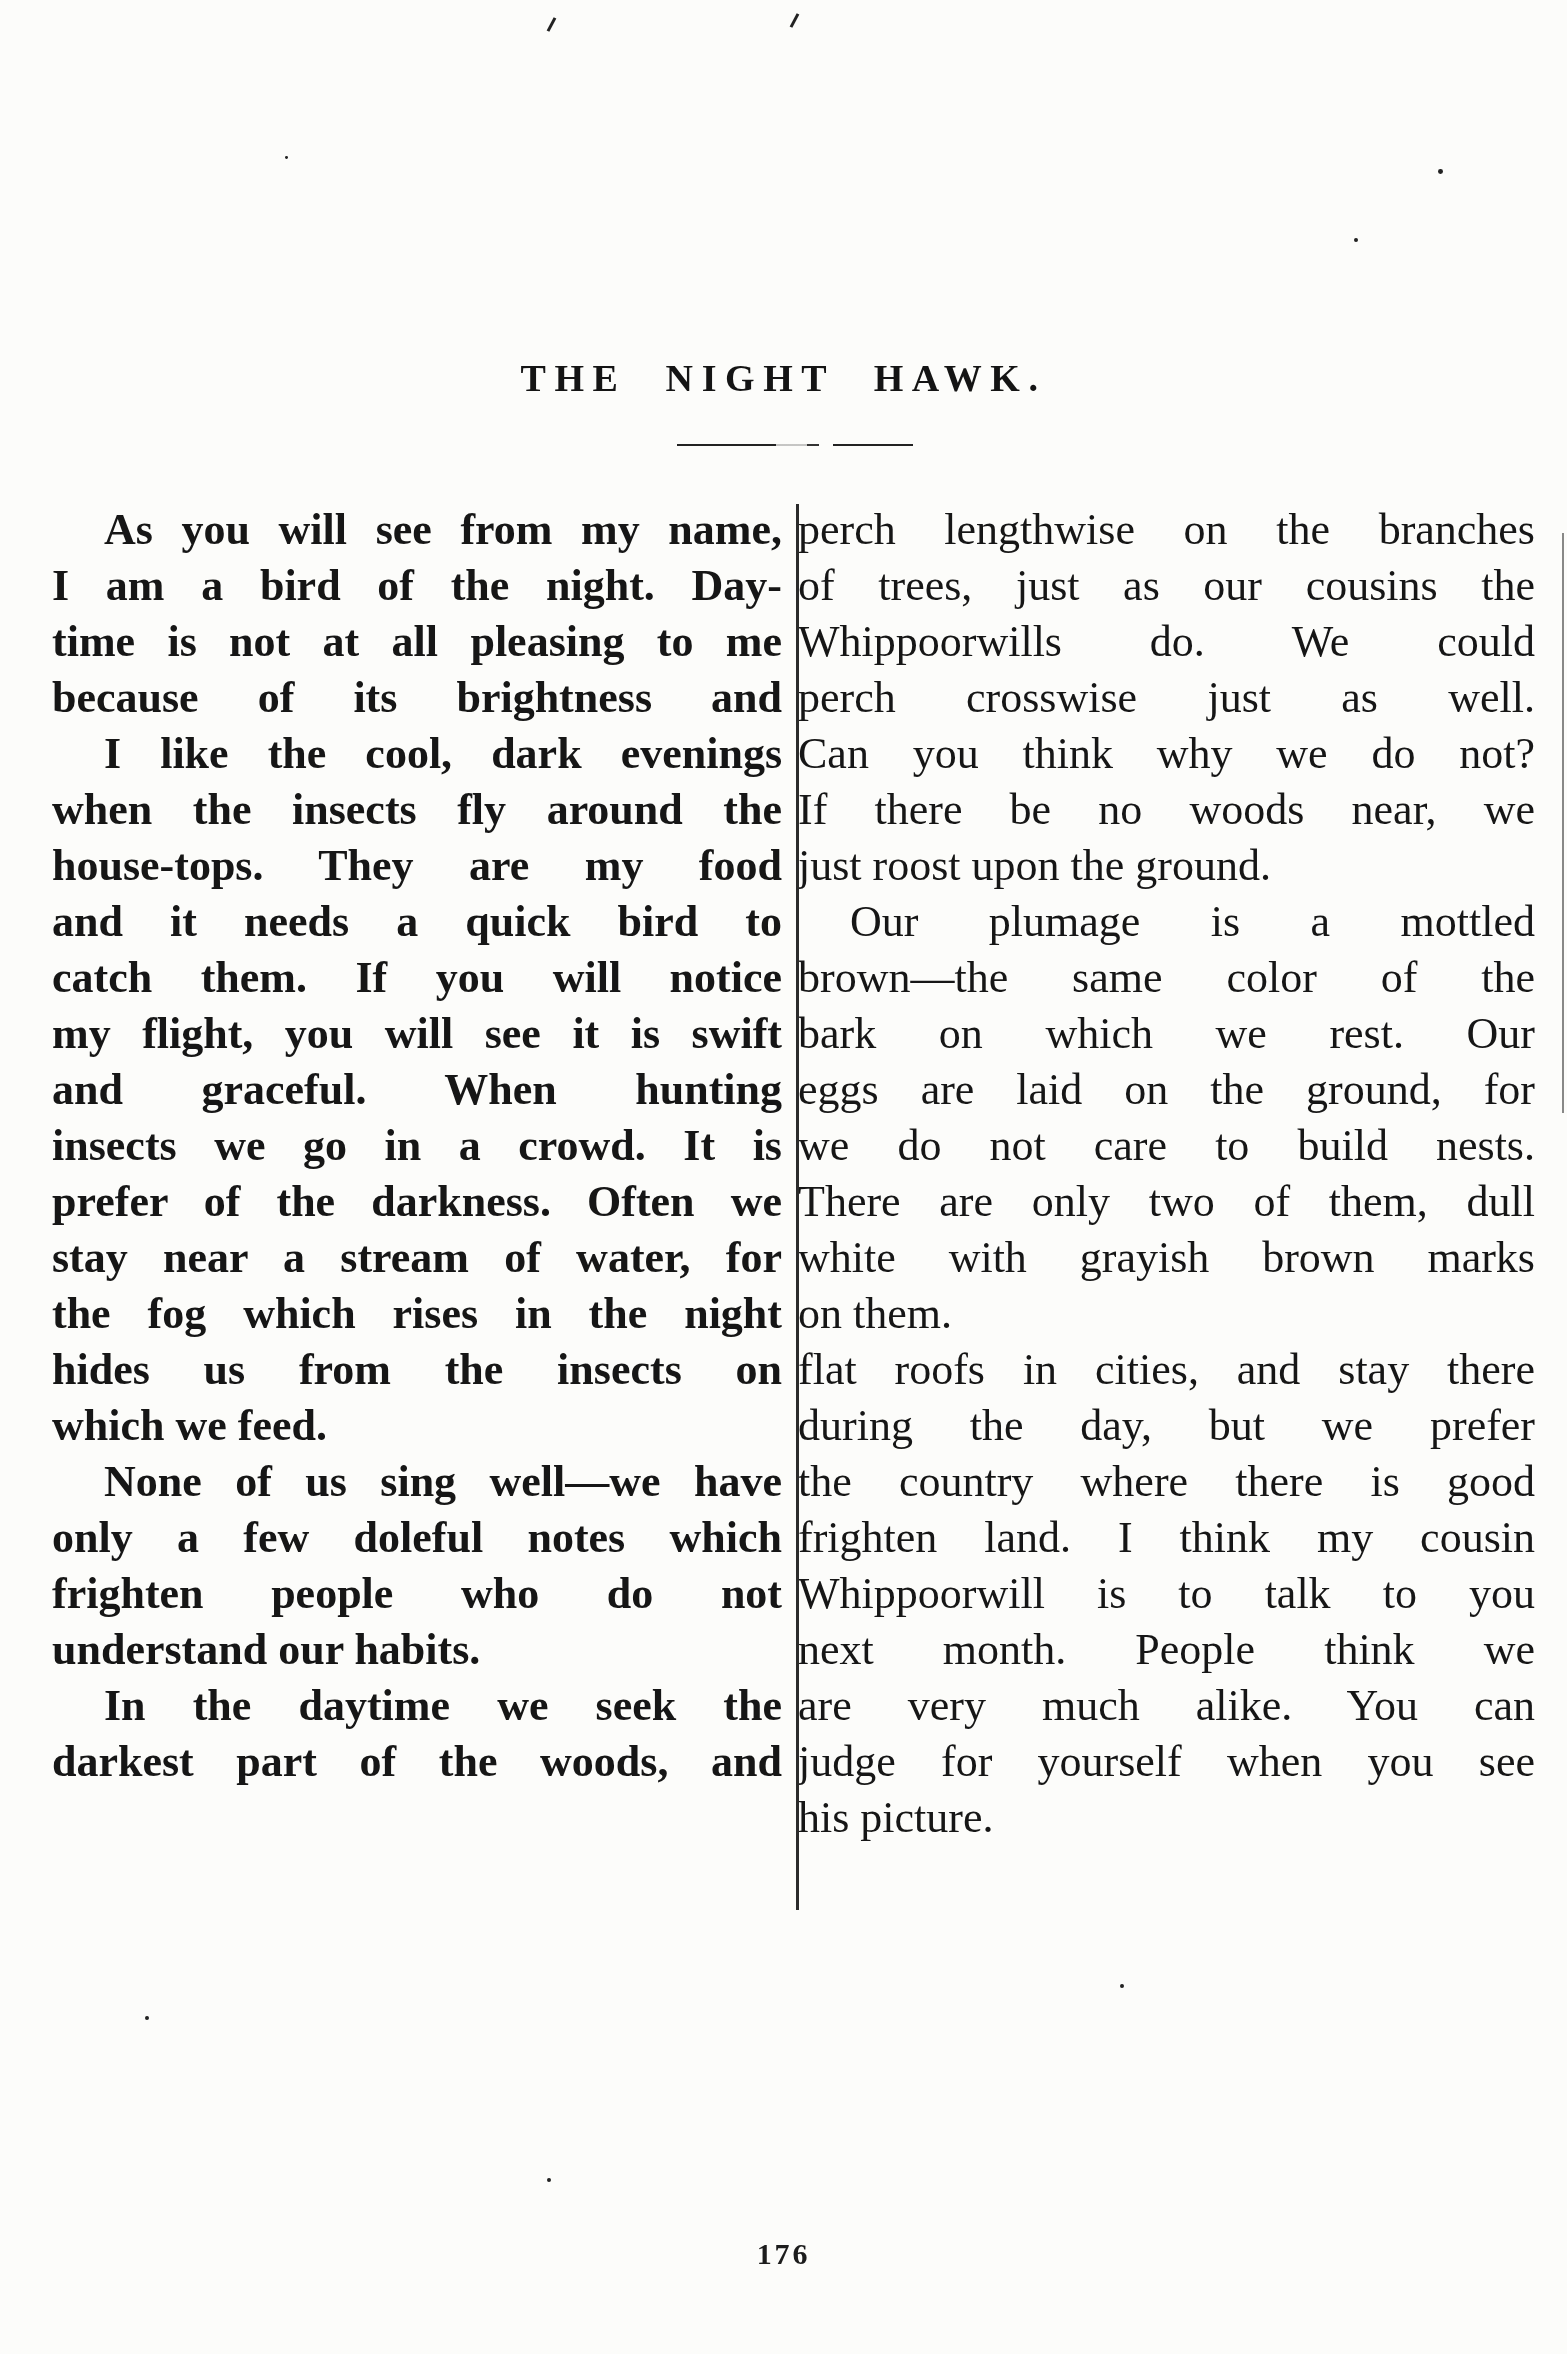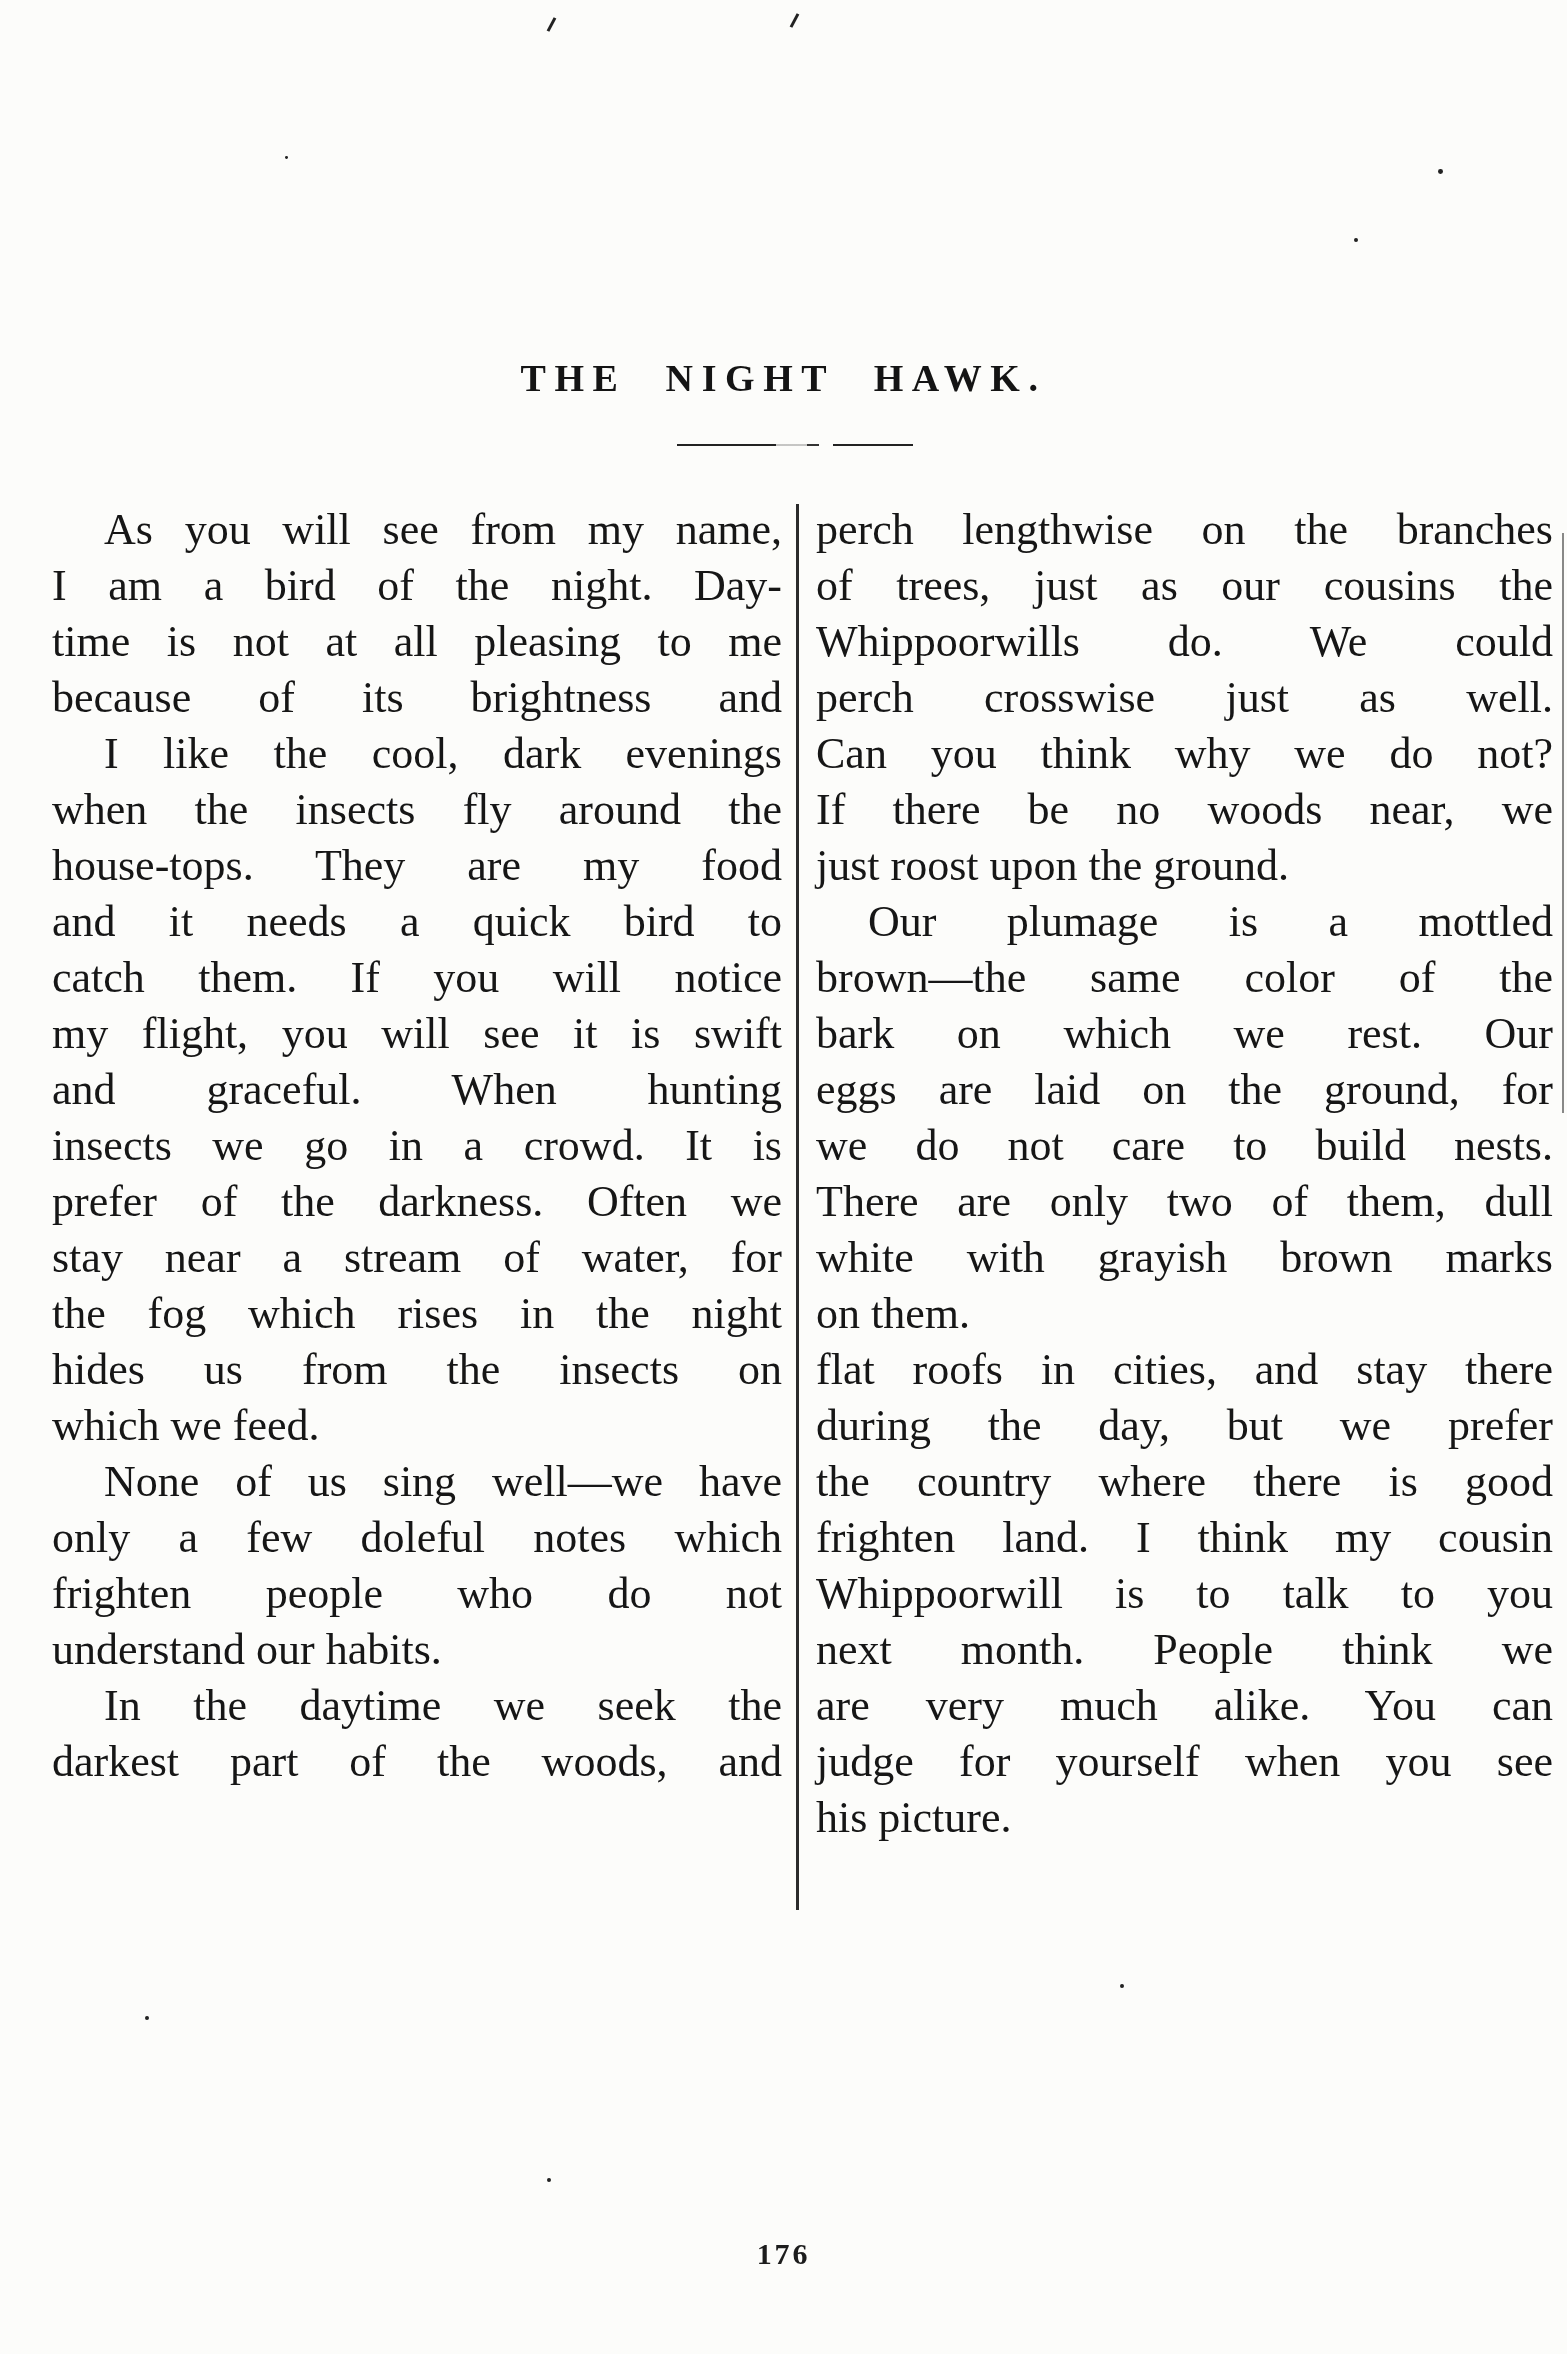--- a/index.html
+++ b/index.html
@@ -43,21 +43,21 @@
       #222 66%, #222 100%);
   }
   .columns {
     position: absolute;
     top: 502px;
     left: 52px;
     width: 1501px;
     display: flex;
   }
   .col { font-size: 44px; }
-  .col-left  { width: 730px; margin-right: 34px; }
+  .col-left  { width: 730px; margin-right: 16px; font-weight: bold; }
   .col-right { width: 737px; }
   .divider {
     position: absolute;
     top: 504px;
     left: 796px;
     width: 2.9px;
     height: 1406px;
     background: #2b2b2b;
   }
   .edge-line {

